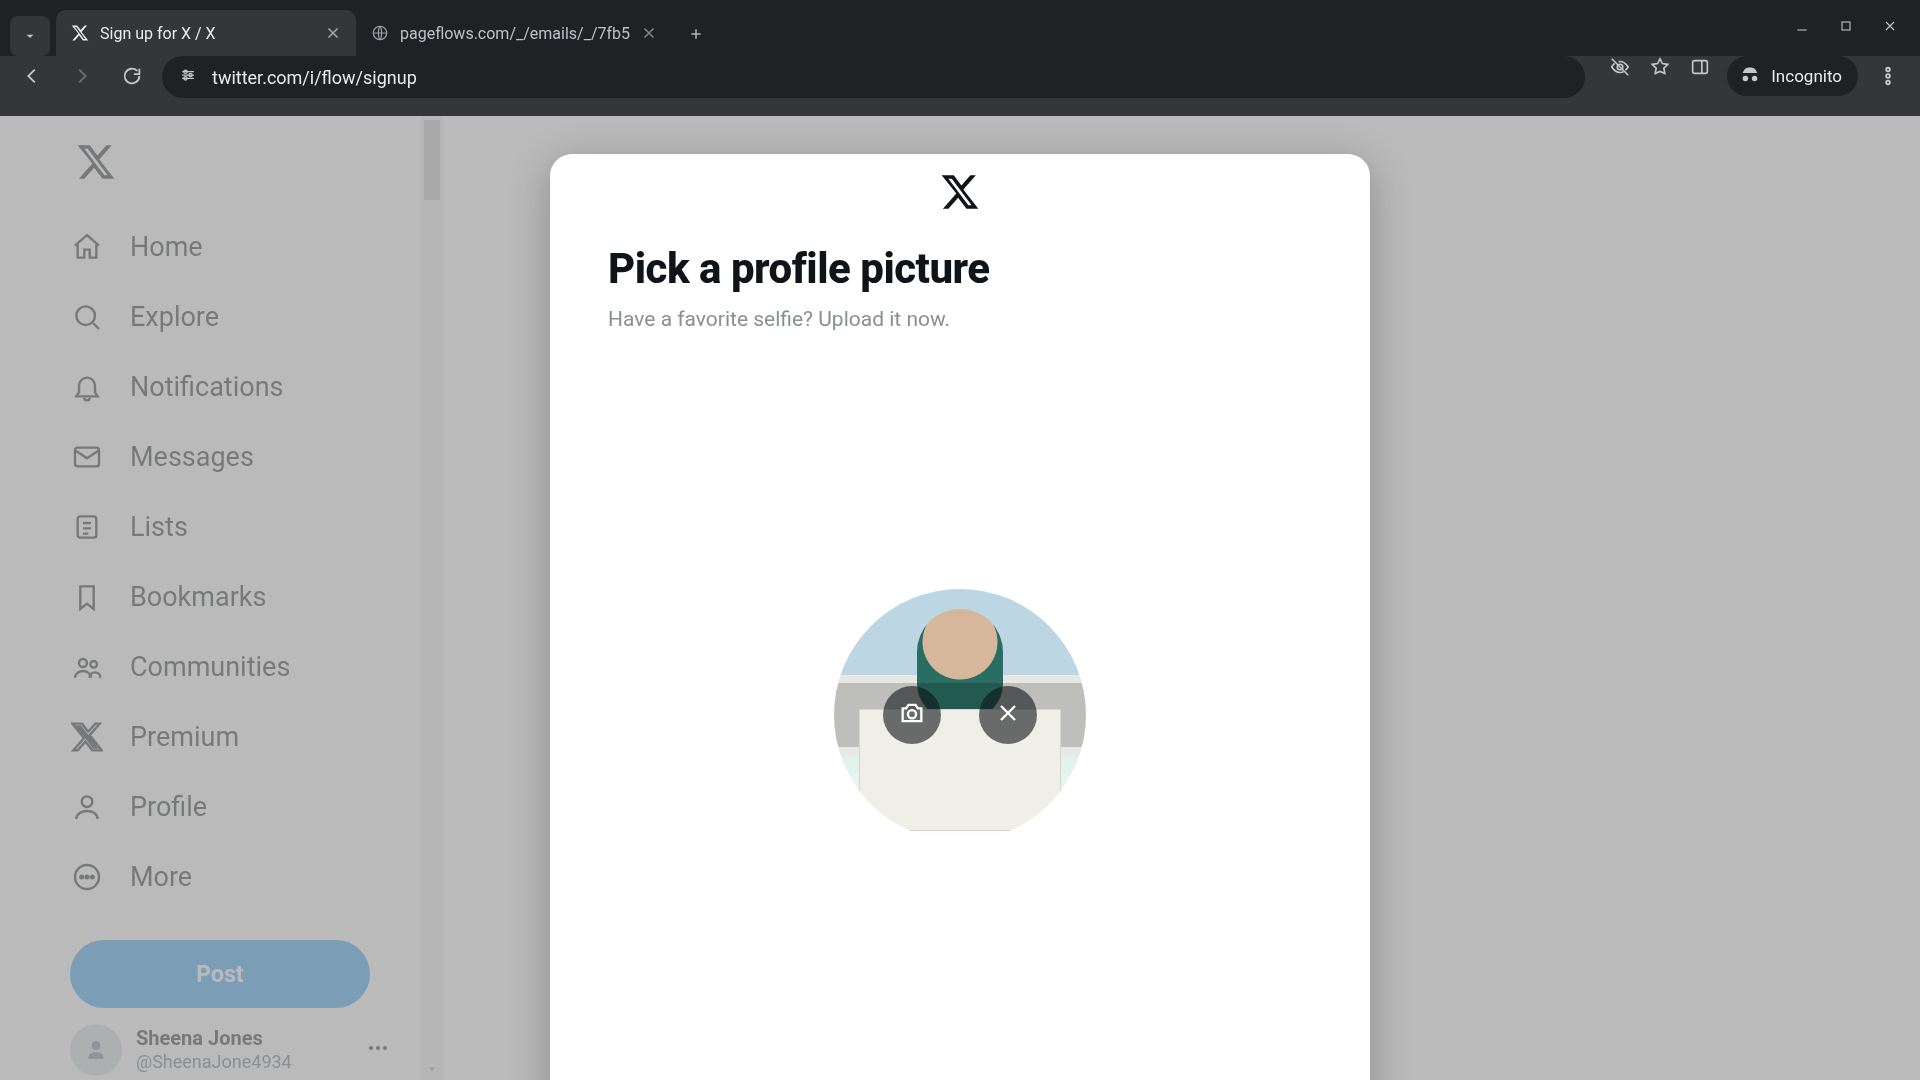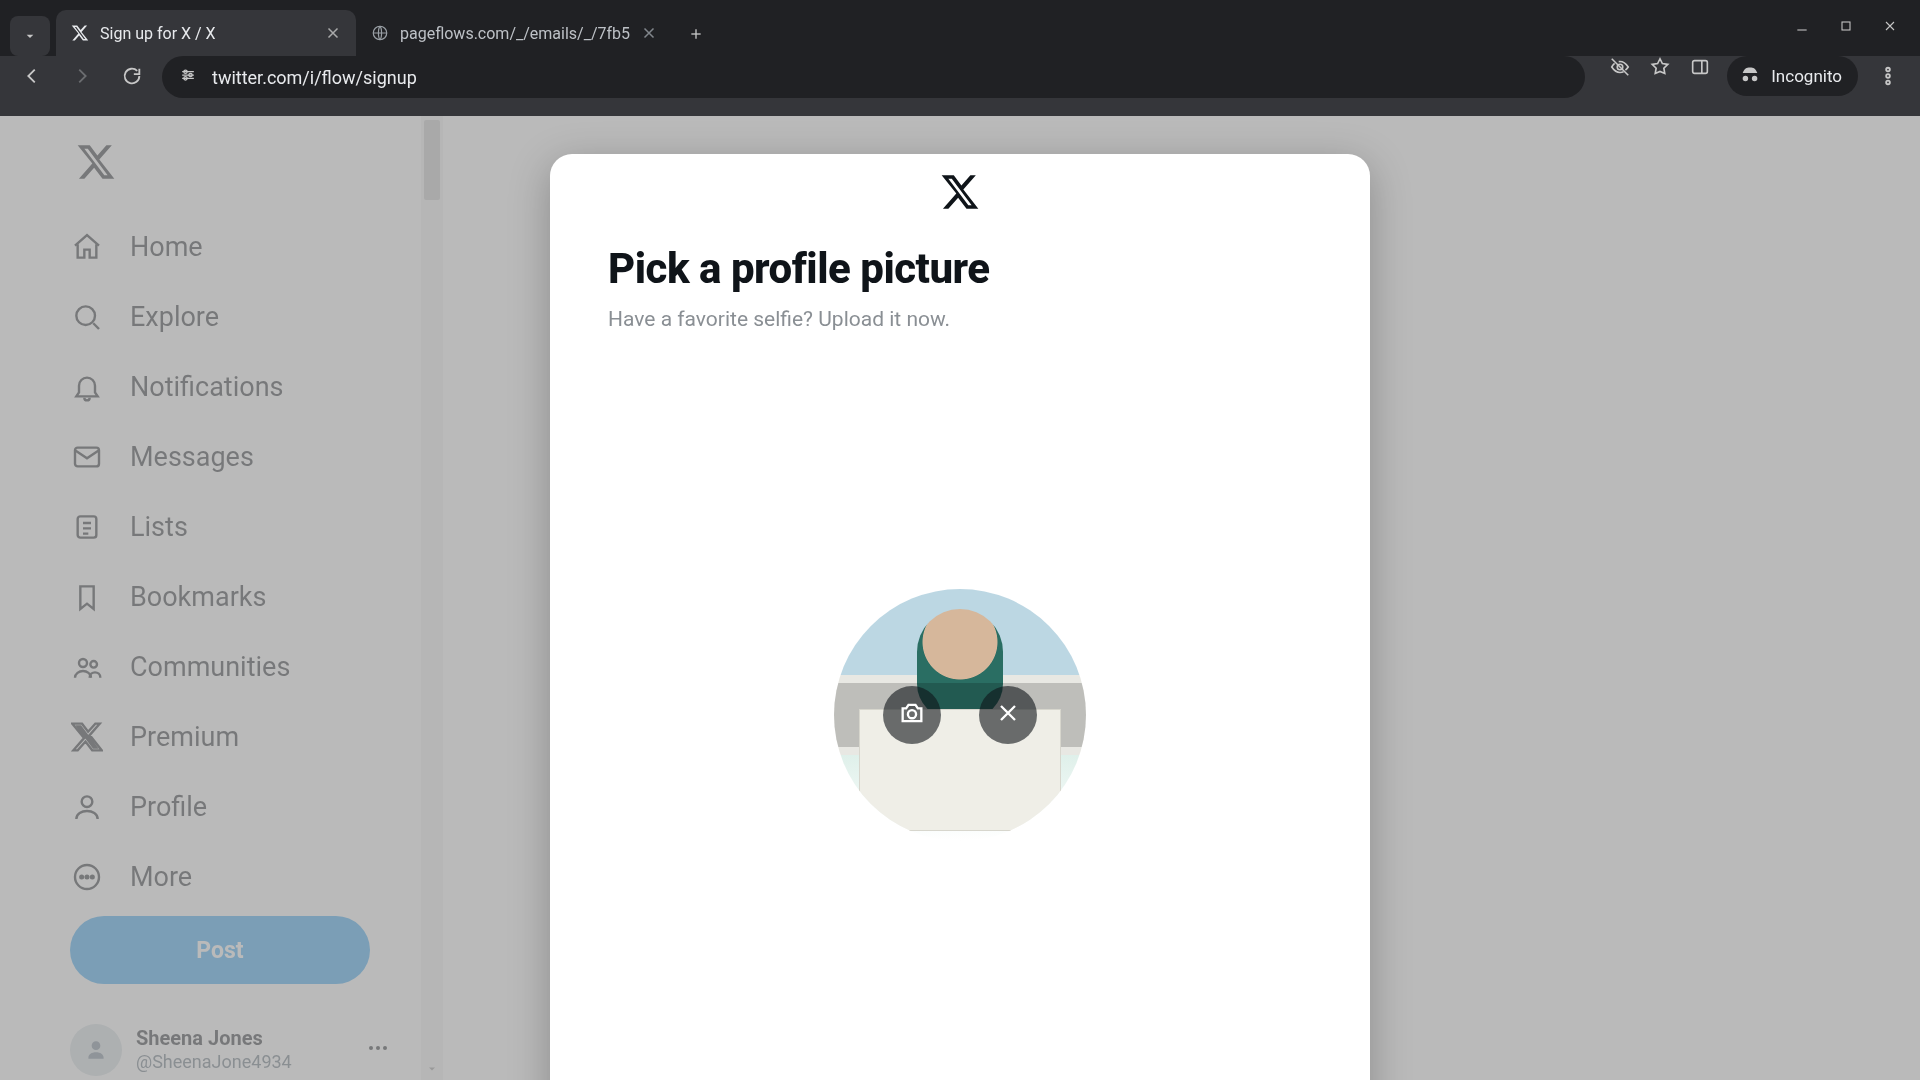--- a/index.html
+++ b/index.html
@@ -36,21 +36,21 @@
   .viewport { flex: 1; position: relative; background: #fff; overflow: hidden; }
   .page-dim { position: absolute; inset: 0; background: rgba(160,160,160,0.72); }
 
   
   .sidebar { position: absolute; left: 0; top: 0; bottom: 0; width: 420px; background: #fff; padding: 8px 10px 0 70px; }
   .side-logo { margin: 18px 0 26px 6px; }
   .side-logo svg { width: 40px; height: 40px; fill: #0f1419; }
   .navitem { display: flex; align-items: center; gap: 26px; height: 70px; font-size: 27px; color: #0f1419; }
   .navitem .icon { width: 34px; height: 34px; display: flex; align-items: center; justify-content: center; }
   .navitem .icon svg { width: 32px; height: 32px; stroke: #0f1419; fill: none; stroke-width: 1.8; }
-  .post-btn { margin-top: 4px; width: 300px; height: 68px; border-radius: 34px; background: #1d9bf0; color: #fff; font-size: 23px; font-weight: 700; display: flex; align-items: center; justify-content: center; }
+  .post-btn { margin-top: 28px; width: 300px; height: 68px; border-radius: 34px; background: #1d9bf0; color: #fff; font-size: 23px; font-weight: 700; display: flex; align-items: center; justify-content: center; }
   .acct { position: absolute; bottom: 4px; left: 70px; right: 30px; display: flex; align-items: center; gap: 14px; }
   .acct .avatar { width: 52px; height: 52px; border-radius: 50%; background: #cfd9de; display:flex; align-items:center; justify-content:center;}
   .acct .avatar svg{width:26px;height:26px;fill:#647788;}
   .acct .meta { flex: 1; line-height: 1.25; }
   .acct .name { font-size: 20px; font-weight: 700; color: #0f1419; }
   .acct .handle { font-size: 18px; color: #536471; }
   .acct .more svg { width: 24px; height: 24px; fill: #0f1419; }
 
   .fake-scrollbar { position:absolute; top:0; right:0; width:22px; bottom:0; background:#f1f1f1;}
   .fake-scrollbar .thumb{ position:absolute; left:3px; right:3px; top:4px; height:80px; background:#c1c1c1; border-radius:2px;}

